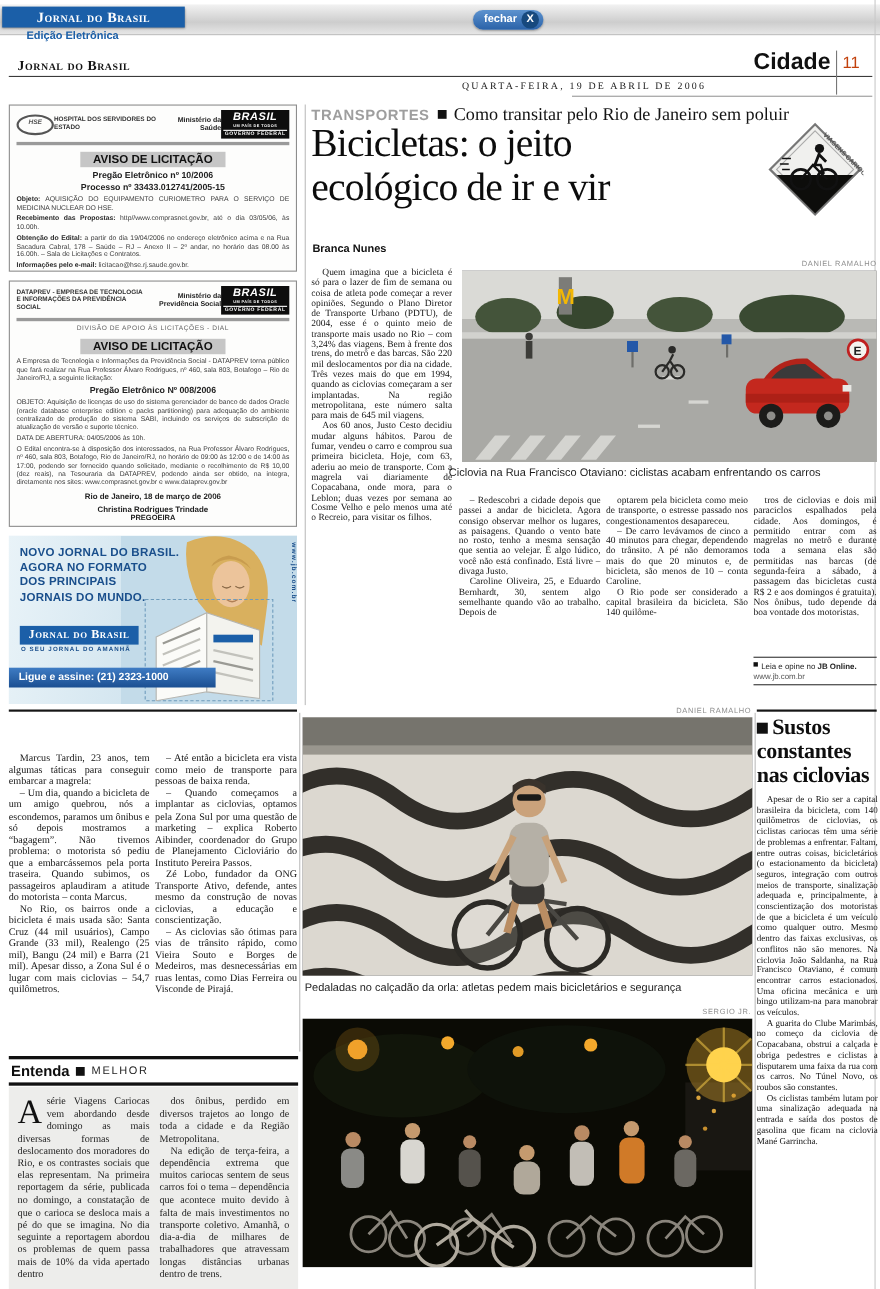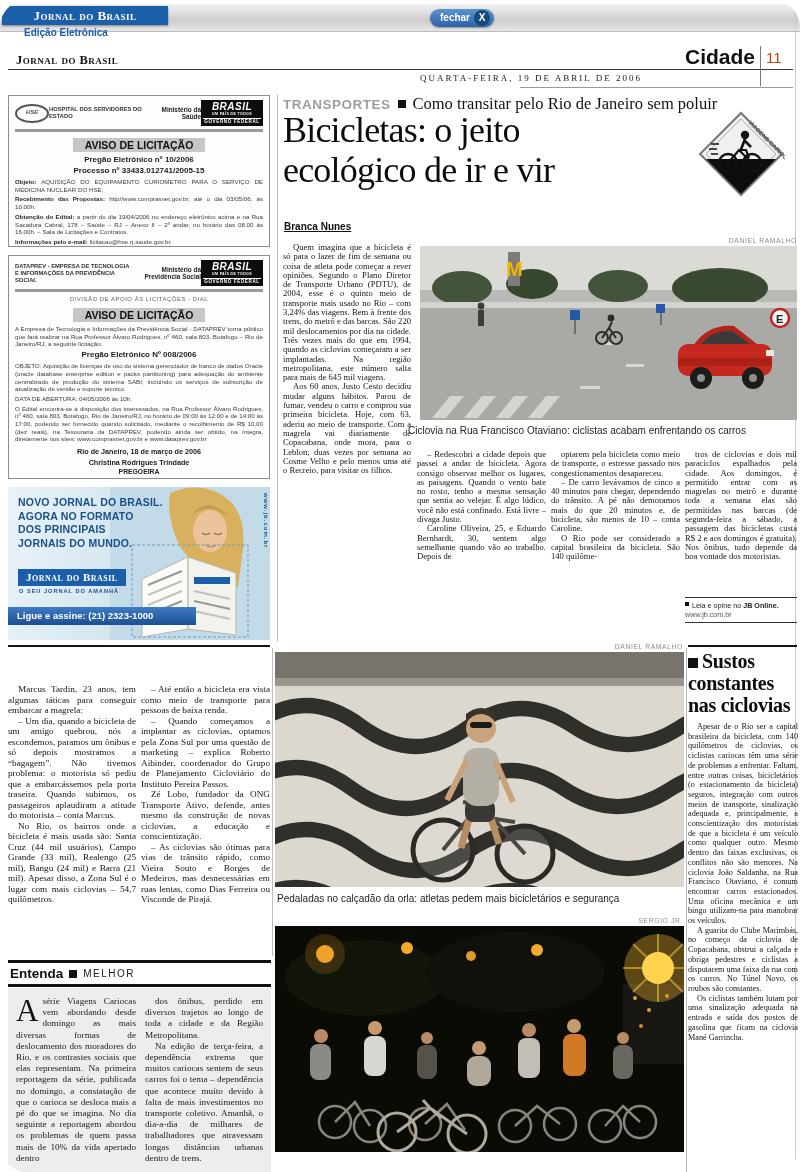--- a/index.html
+++ b/index.html
@@ -1,17 +1,17 @@
 <!DOCTYPE html>
 <html><head>
 <meta charset="utf-8">
 <style>
   html,body{margin:0;padding:0;background:#fff;}
   .page{position:relative;width:800px;height:1172px;background:#fff;overflow:hidden;
-        font-family:"Liberation Sans",sans-serif;border-radius:27px;}
+        font-family:"Liberation Sans",sans-serif;}
   .abs{position:absolute;}
 
   
   .chrome-band{position:absolute;left:0;top:4px;width:800px;height:27px;
     background:linear-gradient(#f2f2f2,#cdcdcd 60%,#e6e6e6);border-bottom:1px solid #bdbdbd;}
   .chrome-logo-box{position:absolute;left:2px;top:6px;width:166px;height:19px;background:#1b5fa8;
     color:#fff;font:700 13px/19px "Liberation Serif",serif;text-align:center;letter-spacing:.5px;
     font-variant:small-caps;box-shadow:0 1px 2px rgba(0,0,0,.4);}
   .chrome-logo-sub{position:absolute;left:24px;top:27px;color:#1b5fa8;font:700 10px/12px "Liberation Sans",sans-serif;}
   .close-btn{position:absolute;left:430px;top:9px;height:18px;background:linear-gradient(#5d93cf,#2a62a8);
@@ -73,21 +73,21 @@
   
   .kicker{position:absolute;left:283px;top:95px;display:flex;align-items:center;gap:7px;}
   .kicker-sec{font:700 13.5px/15px "Liberation Sans",sans-serif;color:#9e9e9e;letter-spacing:.5px;}
   .kicker-title{font:400 16.5px/18px "Liberation Serif",serif;color:#141414;}
   .sq{display:inline-block;background:#111;}
   .sq8{width:8px;height:8px;}
   .sq10{width:10px;height:10px;margin-right:4px;}
   .sq4{width:4px;height:4px;margin-right:3px;vertical-align:2px;}
   .headline{position:absolute;left:283px;top:110px;width:412px;
     font:400 36px/40px "Liberation Serif",serif;letter-spacing:-.8px;color:#0c0c0c;}
-  .byline{position:absolute;left:284px;top:221px;font:700 10px/12px "Liberation Sans",sans-serif;color:#111;text-decoration:underline;}
+  .byline{position:absolute;left:284px;top:221px;font:700 10px/12px "Liberation Sans",sans-serif;color:#111;}
   .credit{position:absolute;font:400 6.8px/8px "Liberation Sans",sans-serif;color:#8e8e8e;
     letter-spacing:.6px;text-align:right;}
   .caption{position:absolute;font:400 10px/12px "Liberation Sans",sans-serif;color:#1e1e1e;}
   .colbox{position:absolute;overflow:hidden;}
   .apara{font:400 8.6px/9.3px "Liberation Serif",serif;text-align:justify;margin:0;
     text-indent:10px;color:#141414;}
   .ipara{font:400 9.2px/10.5px "Liberation Serif",serif;text-align:justify;margin:0;
     text-indent:10px;color:#141414;}
   .spara{font:400 8.2px/9.7px "Liberation Serif",serif;text-align:justify;margin:0;
     text-indent:9px;color:#141414;}

